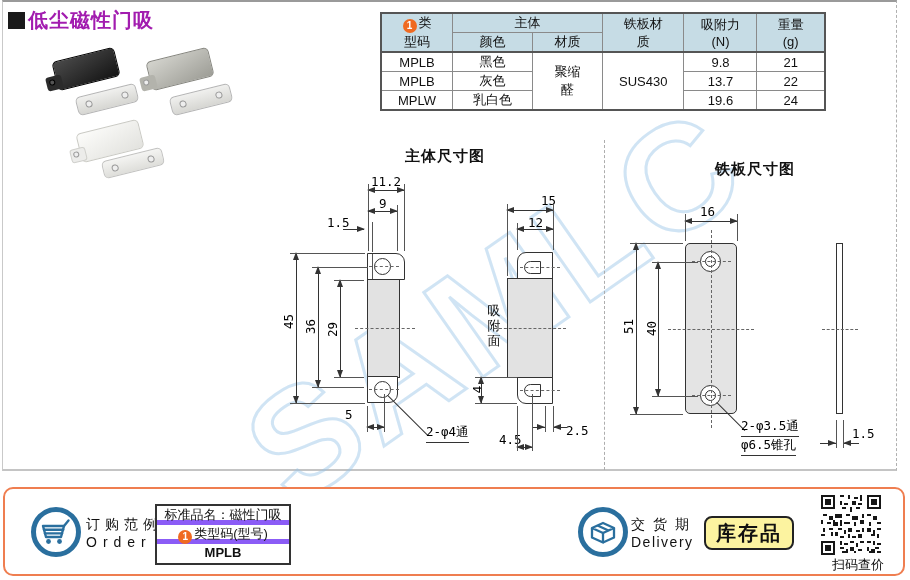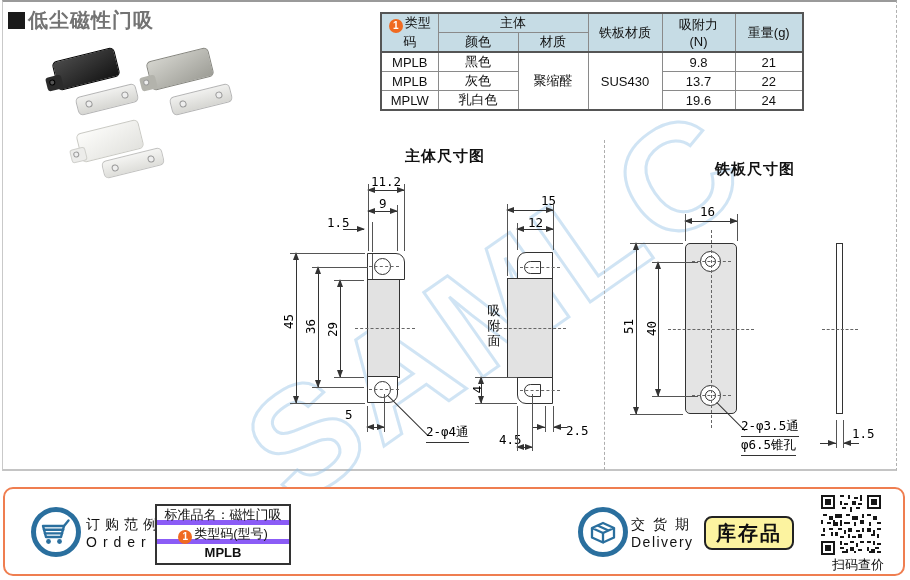--- a/index.html
+++ b/index.html
@@ -4,38 +4,38 @@
 <style>
   * { margin:0; padding:0; box-sizing:border-box; }
   body { width:910px; height:580px; background:#fff; font-family:"Liberation Sans",sans-serif; }
   .page { position:relative; width:910px; height:580px; overflow:hidden; background:#fff; }
 
   
   .sheet { position:absolute; left:2px; top:0; width:895px; height:471px;
            border-top:2px solid #9a9a9a; border-left:1px solid #c9c9c9;
            border-right:1px dashed #b0b0b0; border-bottom:2px solid #c4c4c4; }
 
-  .page-title { position:absolute; left:8px; top:7px; font-size:20px; font-weight:bold; color:#737373; letter-spacing:1px; }
+  .page-title { position:absolute; left:8px; top:7px; font-size:20px; font-weight:bold; color:#a21caf; letter-spacing:1px; }
   .title-square { display:inline-block; width:17px; height:17px; background:#1a1a1a; margin-right:3px; vertical-align:-2px; }
 
   
   .watermark { position:absolute; left:235px; top:120px; width:520px; height:370px;
                display:flex; align-items:center; justify-content:center;
                transform:rotate(-35deg); pointer-events:none;
                font-size:150px; font-weight:bold; color:transparent;
                -webkit-text-stroke:3px rgba(150,195,230,.45); letter-spacing:6px; }
 
   
   .prod { position:absolute; border-radius:5px; }
   .ear  { position:absolute; border-radius:3px; }
   .pdot { position:absolute; width:7px; height:7px; border-radius:50%; background:#eee; border:1px solid #999; }
 
   
   .spec { position:absolute; left:380px; top:12px; border-collapse:collapse; table-layout:fixed; }
-  .spec th, .spec td { border:1px solid #8a8a8a; font-size:13px; text-align:center; padding:0 2px; font-weight:normal; color:#111; }
+  .spec th, .spec td { border:1px solid #8a8a8a; font-size:13px; text-align:center; padding:0 16px; font-weight:normal; color:#111; }
   .spec th { background:#c6dce5; height:17px; }
   .spec td { height:18px; background:#fff; }
   .spec { border:2px solid #555; }
   .hdr-bot { border-bottom:2px solid #555 !important; }
   .code { color:#2aa0d8; font-weight:bold; font-size:12.5px; }
 
   .marker { display:inline-block; width:14px; height:14px; border-radius:50%; background:#f06a21; color:#fff;
             font-size:10px; font-weight:bold; line-height:14px; text-align:center; margin-right:2px; vertical-align:-2px; }
 
   .note { position:absolute; left:381px; top:108px; font-size:13.5px; color:#111; }

